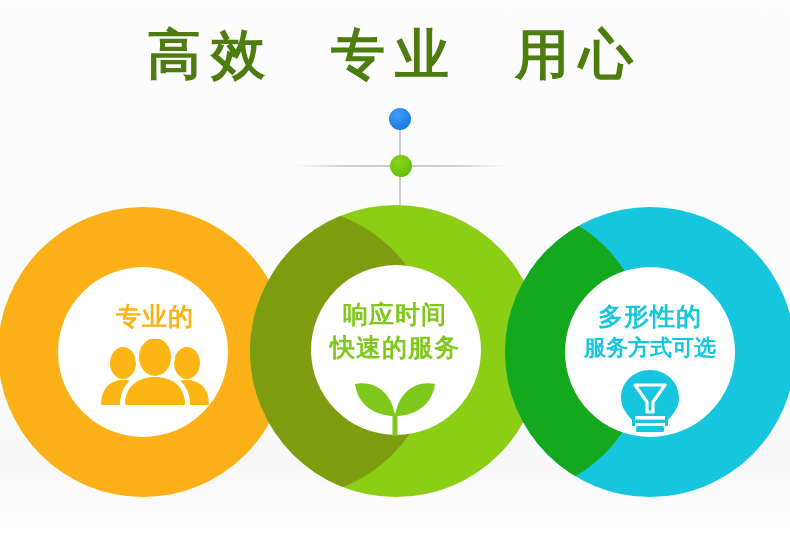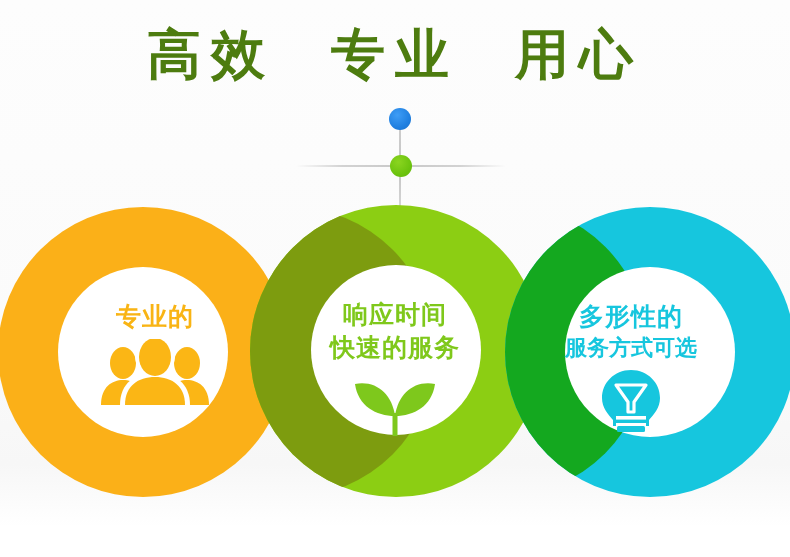--- a/index.html
+++ b/index.html
@@ -143,21 +143,21 @@
 
   
   .card {
     position: absolute;
     width: 230px;
     text-align: center;
     z-index: 6;
   }
   .card-orange { left: 40px;  top: 300px; }
   .card-green  { left: 280px; top: 298px; }
-  .card-cyan   { left: 516px; top: 300px; }
+  .card-cyan   { left: 535px; top: 300px; }
 
   .card-line {
     font-size: 25px;
     font-weight: bold;
     line-height: 1.32;
     letter-spacing: 1px;
     white-space: nowrap;
   }
   .card-orange .card-line { color: #f9b414; }
   .card-green  .card-line { color: #7fc81b; }

